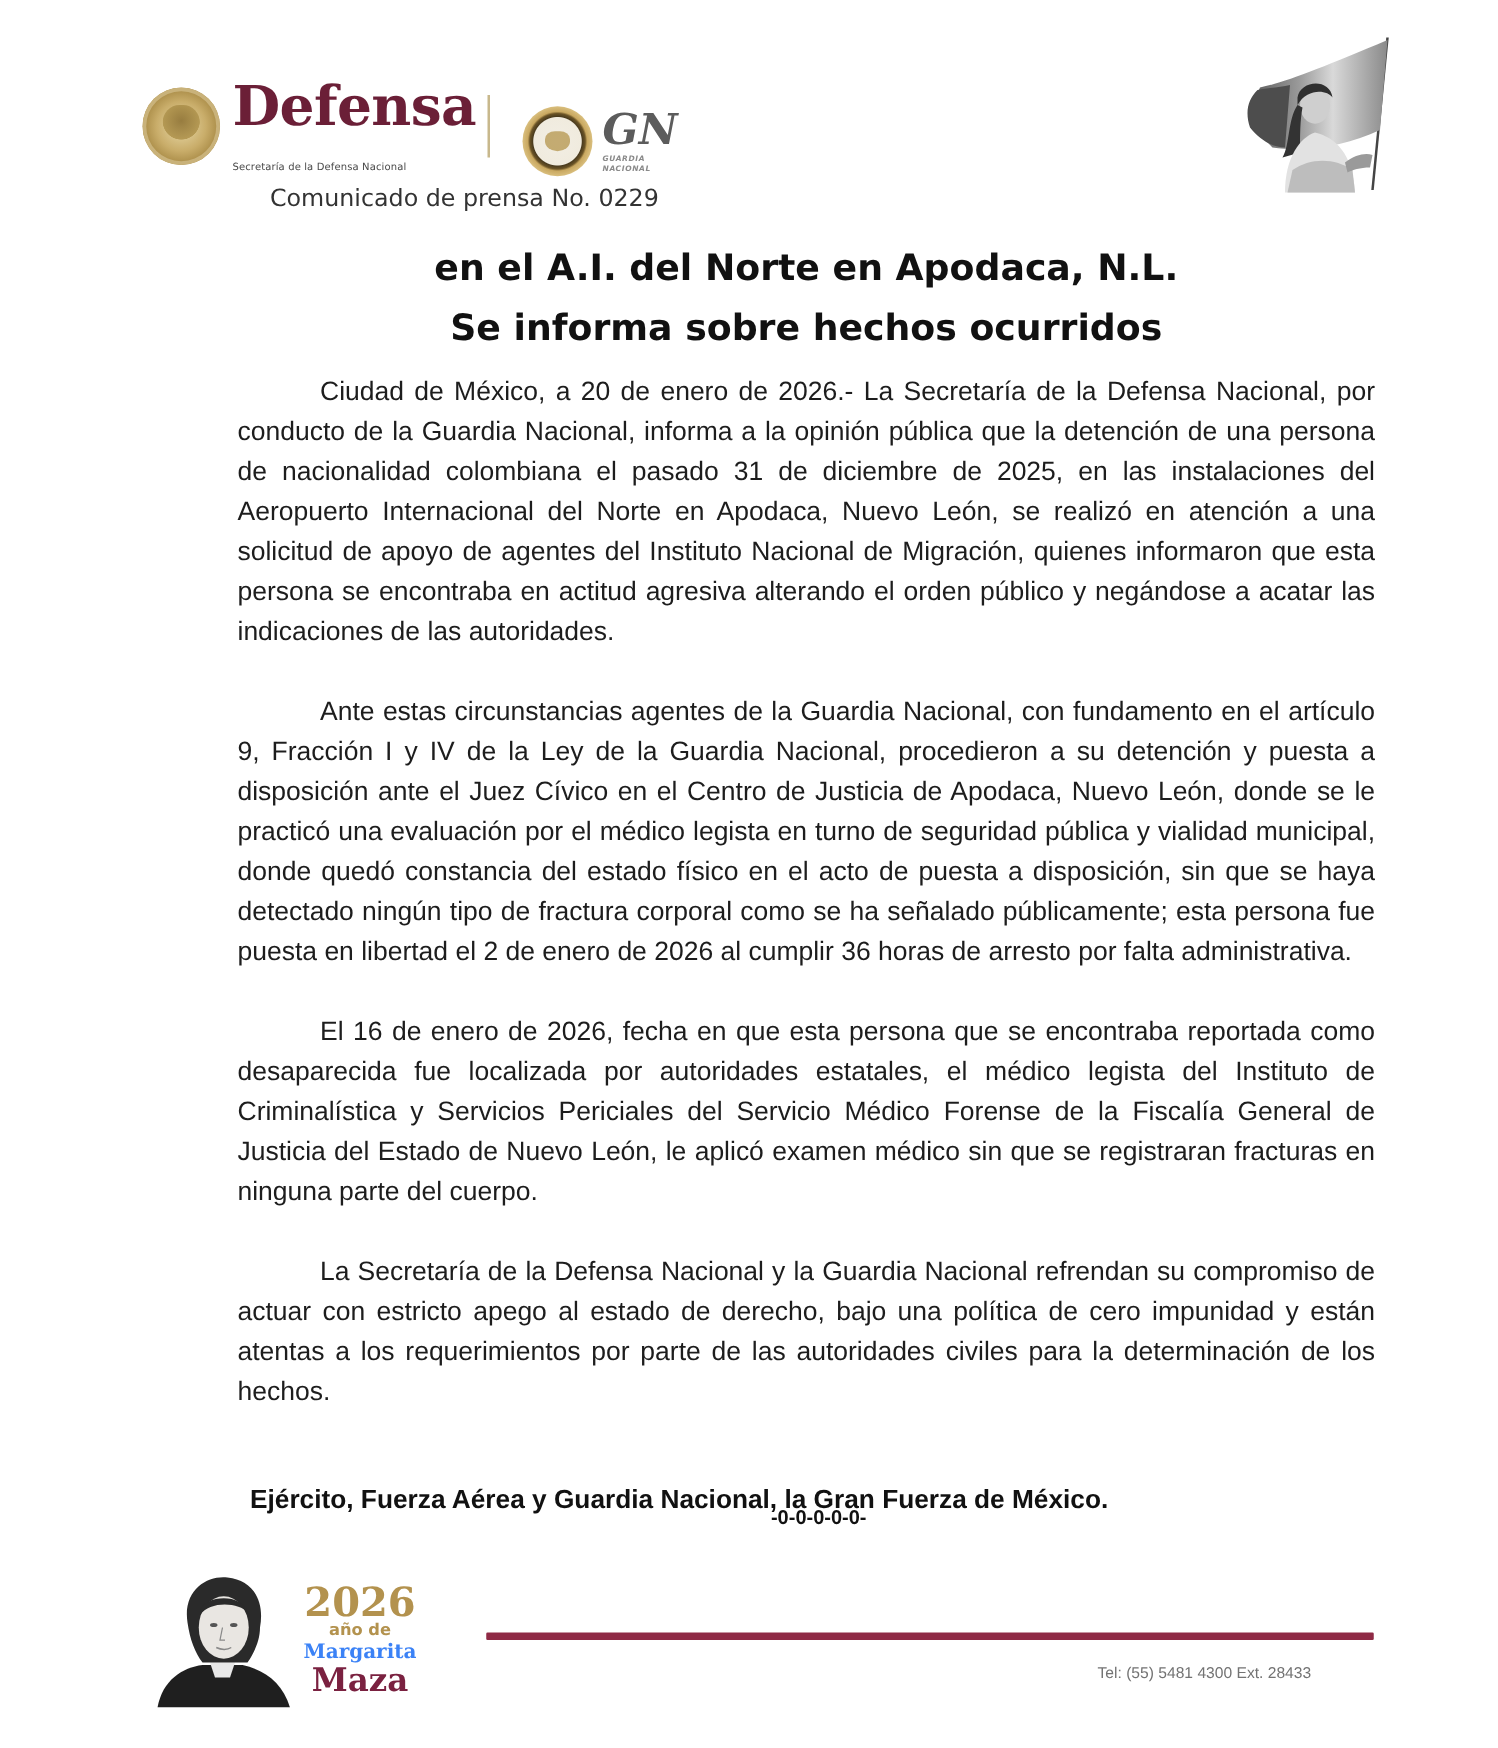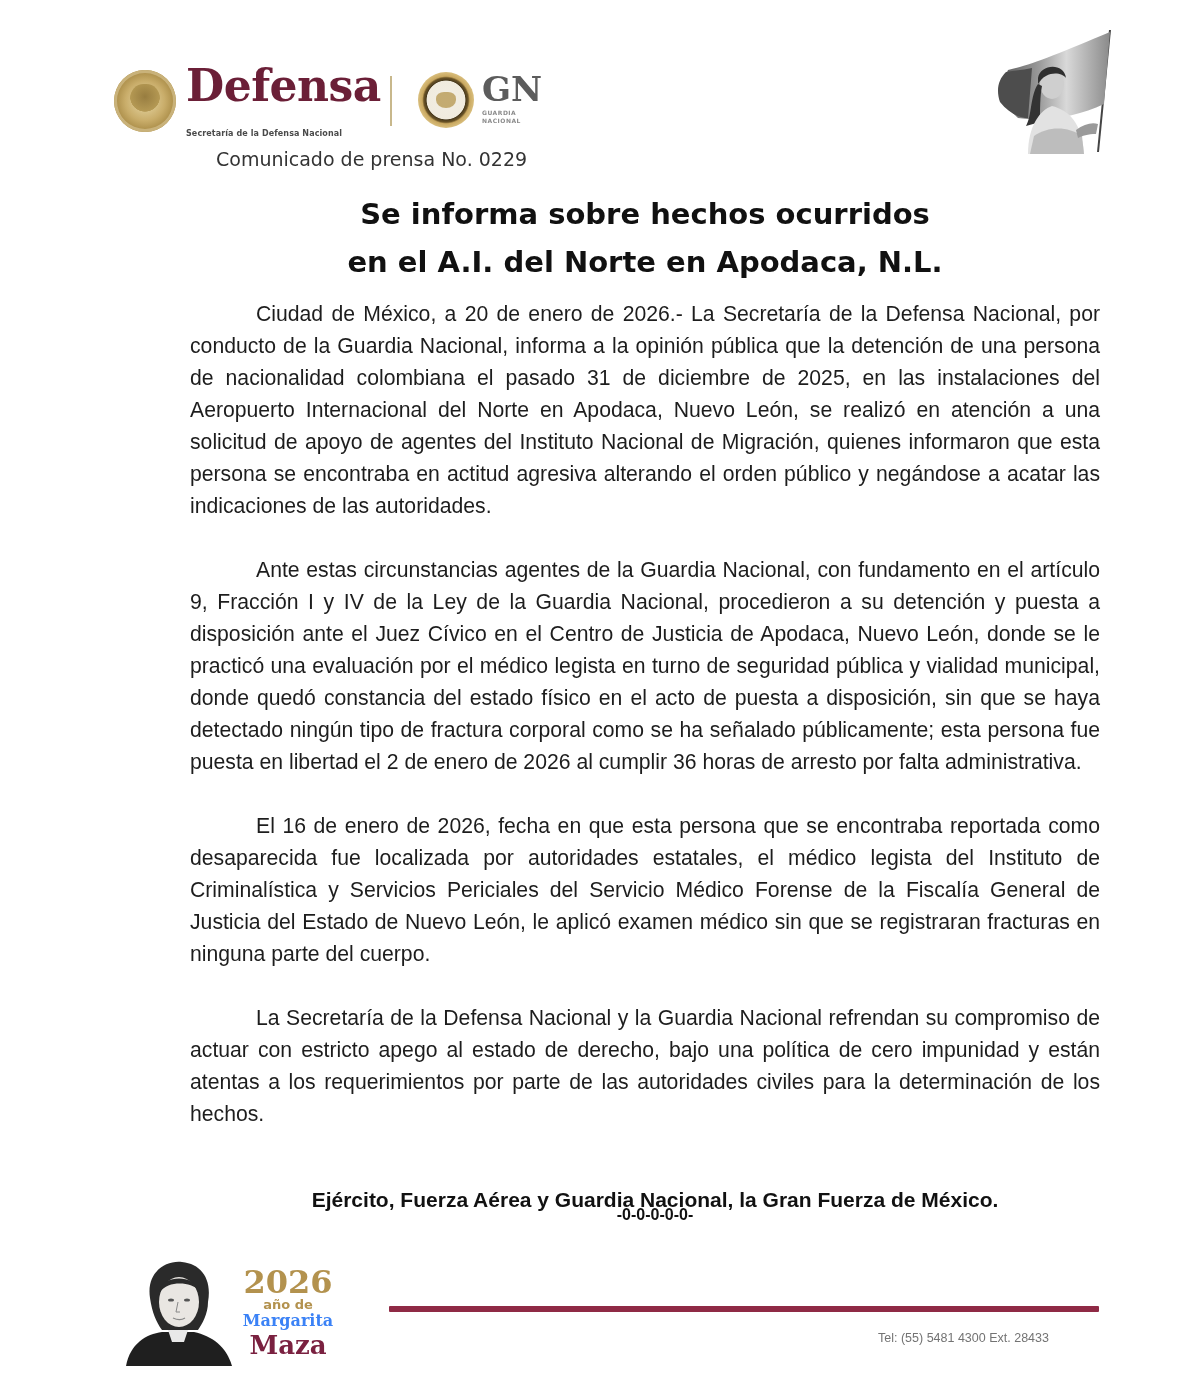--- a/index.html
+++ b/index.html
@@ -53,36 +53,38 @@
     .defensa-word {
       font-family: "DejaVu Serif", serif;
       font-weight: bold;
       font-size: 44px;
       line-height: 44px;
       color: #6b1f37;
       letter-spacing: -0.5px;
     }
     .defensa-sub {
       font-family: "DejaVu Sans", sans-serif;
-      font-weight: bold;
+      font-weight: normal;
       font-size: 8px;
       color: #4a4a4a;
       margin-top: 21px;
       letter-spacing: 0.1px;
     }
     .divider-v {
       position: absolute;
       left: 390px; top: 76px;
       width: 2px; height: 50px;
       background: #c8b88c;
     }
     .logo-gn {
       position: absolute;
-      left: 418px; top: 72px;
+      left: 418px; top: 85px;
       display: flex;
+      align-items: center;
+      font-style: italic;
     }
     .gn-emblem {
       width: 56px; height: 56px;
       border-radius: 50%;
       background: radial-gradient(circle, #f2eee4 0%, #f0ebde 48%, #4a3b1e 50%, #6b5426 56%, #c9a860 60%, #e5cf93 78%, #a8873e 100%);
       position: relative;
     }
     .gn-emblem::after {
       content: "";
       position: absolute;
@@ -157,21 +159,20 @@
       margin: 12px 0 32px 0;
       text-indent: 66px;
       text-align: justify;
     }
     .body-text p:last-child { margin-bottom: 0; }
 
     .slogan {
       position: absolute;
       left: 200px; top: 1188px;
       width: 910px;
-      text-align: center;
       font-family: "Liberation Sans", sans-serif;
       font-weight: bold;
       font-size: 21px;
       color: #111111;
     }
     .end-mark {
       position: absolute;
       left: 200px; top: 1206px;
       width: 910px;
       text-align: center;
@@ -280,22 +281,22 @@
     <path d="M18 46 C28 44, 36 44, 44 42 L40 92 C30 92, 20 86, 12 76 C8 64, 10 54, 18 46 Z" fill="#4d4d4d"></path>
     <ellipse cx="64" cy="58" rx="12" ry="15" fill="#cfcfcf"></ellipse>
     <path d="M50 52 C52 38, 76 36, 78 52 C74 46, 58 44, 50 58 Z" fill="#2f2f2f"></path>
     <path d="M50 58 C42 70, 44 90, 38 100 L52 96 C52 84, 52 70, 54 60 Z" fill="#333"></path>
     <path d="M40 128 C40 100, 52 84, 64 80 C80 84, 94 96, 96 128 Z" fill="#e2e2e2"></path>
     <path d="M46 110 C60 100, 80 100, 94 110 L96 128 L42 128 Z" fill="#bdbdbd"></path>
     <path d="M88 104 C96 98, 104 96, 110 98 L108 108 C100 108, 94 110, 90 112 Z" fill="#9a9a9a"></path>
   </svg>
 
   <div class="title">
+    <div>en el A.I. del Norte en Apodaca, N.L.</div>
     <div>Se informa sobre hechos ocurridos</div>
-    <div>en el A.I. del Norte en Apodaca, N.L.</div>
   </div>
 
   <div class="body-text">
     <p>Ciudad de México, a 20 de enero de 2026.- La Secretaría de la Defensa Nacional, por conducto de la Guardia Nacional, informa a la opinión pública que la detención de una persona de nacionalidad colombiana el pasado 31 de diciembre de 2025, en las instalaciones del Aeropuerto Internacional del Norte en Apodaca, Nuevo León, se realizó en atención a una solicitud de apoyo de agentes del Instituto Nacional de Migración, quienes informaron que esta persona se encontraba en actitud agresiva alterando el orden público y negándose a acatar las indicaciones de las autoridades.</p>
     <p>Ante estas circunstancias agentes de la Guardia Nacional, con fundamento en el artículo 9, Fracción I y IV de la Ley de la Guardia Nacional, procedieron a su detención y puesta a disposición ante el Juez Cívico en el Centro de Justicia de Apodaca, Nuevo León, donde se le practicó una evaluación por el médico legista en turno de seguridad pública y vialidad municipal, donde quedó constancia del estado físico en el acto de puesta a disposición, sin que se haya detectado ningún tipo de fractura corporal como se ha señalado públicamente; esta persona fue puesta en libertad el 2 de enero de 2026 al cumplir 36 horas de arresto por falta administrativa.</p>
     <p>El 16 de enero de 2026, fecha en que esta persona que se encontraba reportada como desaparecida fue localizada por autoridades estatales, el médico legista del Instituto de Criminalística y Servicios Periciales del Servicio Médico Forense de la Fiscalía General de Justicia del Estado de Nuevo León, le aplicó examen médico sin que se registraran fracturas en ninguna parte del cuerpo.</p>
     <p>La Secretaría de la Defensa Nacional y la Guardia Nacional refrendan su compromiso de actuar con estricto apego al estado de derecho, bajo una política de cero impunidad y están atentas a los requerimientos por parte de las autoridades civiles para la determinación de los hechos.</p>
   </div>
 
   <div class="slogan">Ejército, Fuerza Aérea y Guardia Nacional, la Gran Fuerza de México.</div>

